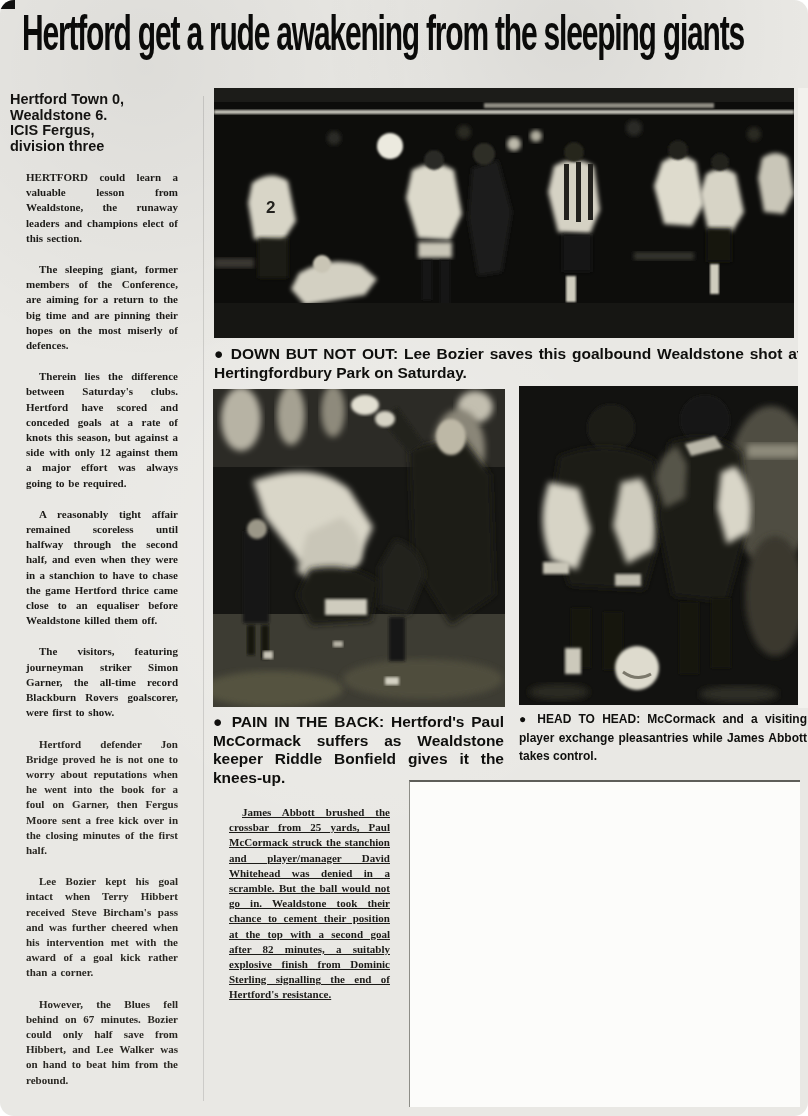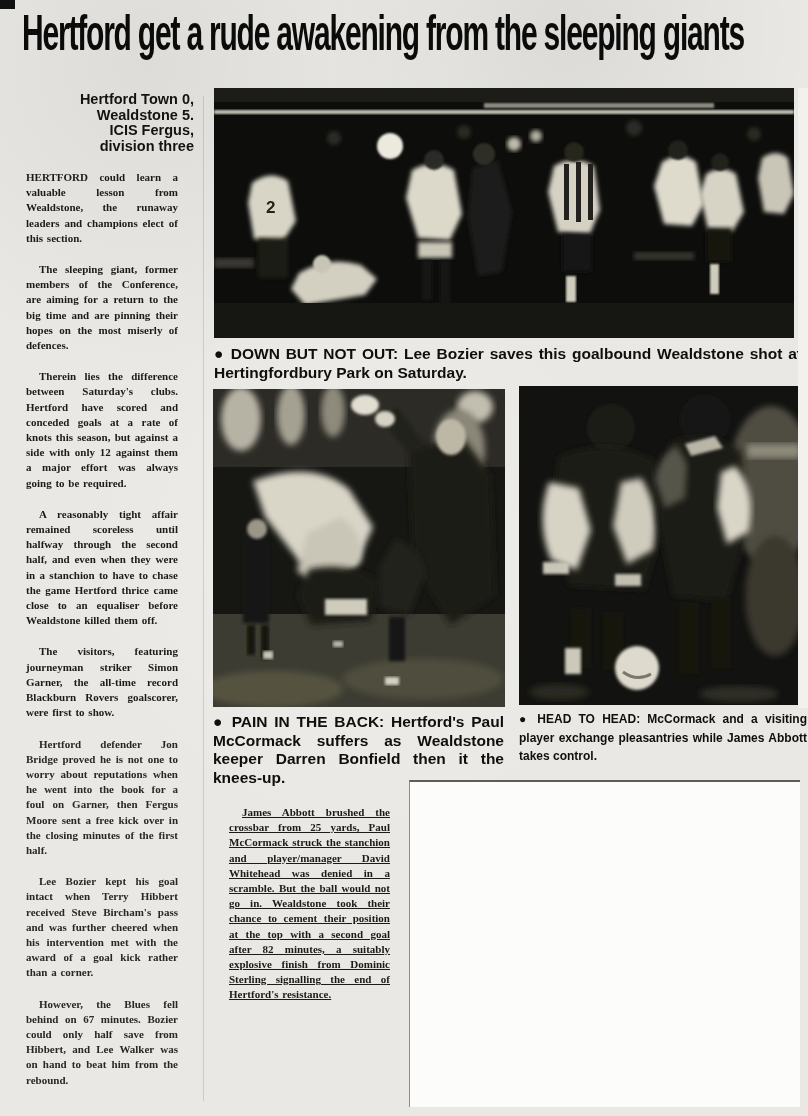--- a/index.html
+++ b/index.html
@@ -7,35 +7,36 @@
     position:relative;
     width:808px;height:1116px;
     background:#e9e8e4;
     background-image:
       radial-gradient(circle at 18% 6%, rgba(0,0,0,0.05), rgba(0,0,0,0) 24%),
       radial-gradient(circle at 70% 3%, rgba(0,0,0,0.06), rgba(0,0,0,0) 20%),
       radial-gradient(circle at 45% 50%, rgba(255,255,255,0.25), rgba(255,255,255,0) 40%);
     overflow:hidden;
     font-family:"Liberation Serif", serif;
     color:#1c1b18;
+    border-radius:14px;
   }
   .corner-mark{position:absolute;left:0;top:0;width:15px;height:9px;background:#111;}
   .headline{
     position:absolute;left:22px;top:4px;margin:0;
     font-family:"Liberation Sans", sans-serif;
     font-weight:bold;font-size:50px;line-height:58px;
     letter-spacing:-2px;color:#0b0b0a;
     white-space:nowrap;
     transform:scaleX(0.60);transform-origin:left top;
   }
   .col-rule{position:absolute;left:203px;top:96px;width:1px;height:1005px;background:rgba(0,0,0,0.12);}
   .left-col{position:absolute;left:10px;top:92px;width:184px;}
   .scoreline{
     font-family:"Liberation Sans", sans-serif;font-weight:bold;
-    font-size:14.5px;line-height:15.5px;text-align:right;color:#141311;
+    font-size:14.5px;line-height:15.5px;text-align:left;color:#141311;
     margin-bottom:6px;
   }
   .body-par{
     margin:16px;font-weight:bold;font-size:11px;line-height:15.2px;
     text-align:justify;text-align-last:left;hyphens:auto;-webkit-hyphens:auto;
     color:#1c1b18;word-spacing:1px;
   }
   .body-par.indent{text-indent:13px;}
   .left-col .body-par:nth-of-type(n+6){color:#2a2823;} 
   .photo{position:absolute;margin:0;background:#0d0d0b;overflow:hidden;}
@@ -73,21 +74,21 @@
 
   <div class="corner-mark"></div>
 
   <h1 class="headline">Hertford get a rude awakening from the sleeping giants</h1>
 
   <div class="col-rule"></div>
 
   <aside class="left-col">
     <div class="scoreline">
       <div>Hertford Town 0,</div>
-      <div>Wealdstone 5.</div>
+      <div>Wealdstone 6.</div>
       <div>ICIS Fergus,</div>
       <div>division three</div>
     </div>
     <p class="body-par">HERTFORD could learn a valuable lesson from Wealdstone, the runaway leaders and champions elect of this section.</p>
     <p class="body-par indent">The sleeping giant, former members of the Conference, are aiming for a return to the big time and are pinning their hopes on the most miserly of defences.</p>
     <p class="body-par indent">Therein lies the difference between Saturday's clubs. Hertford have scored and conceded goals at a rate of knots this season, but against a side with only 12 against them a major effort was always going to be required.</p>
     <p class="body-par indent">A reasonably tight affair remained scoreless until halfway through the second half, and even when they were in a stanchion to have to chase the game Hertford thrice came close to an equaliser before Wealdstone killed them off.</p>
     <p class="body-par indent">The visitors, featuring journeyman striker Simon Garner, the all-time record Blackburn Rovers goalscorer, were first to show.</p>
     <p class="body-par indent">Hertford defender Jon Bridge proved he is not one to worry about reputations when he went into the book for a foul on Garner, then Fergus Moore sent a free kick over in the closing minutes of the first half.</p>
     <p class="body-par indent">Lee Bozier kept his goal intact when Terry Hibbert received Steve Bircham's pass and was further cheered when his intervention met with the award of a goal kick rather than a corner.</p>
@@ -254,21 +255,21 @@
       <path d="M104 286 q14 10 28 2" stroke="#7b786b" stroke-width="3" fill="none"></path>
 
       <ellipse cx="40" cy="306" rx="30" ry="8" fill="#2b2a22" filter="url(#b3)"></ellipse>
       <ellipse cx="220" cy="308" rx="40" ry="8" fill="#2e2d25" filter="url(#b3)"></ellipse>
     </svg>
   </figure>
 
   <p class="caption cap-left">
     <span>●</span>
     <strong>PAIN IN THE BACK:</strong>
-    <span>Hertford's Paul McCormack suffers as Wealdstone keeper Darren Bonfield then it the knees-up.</span>
+    <span>Hertford's Paul McCormack suffers as Wealdstone keeper Riddle Bonfield gives it the knees-up.</span>
   </p>
 
   <p class="caption cap-right">
     <span>●</span>
     <strong>HEAD TO HEAD:</strong>
     <span>McCormack and a visiting player exchange pleasantries while James Abbott takes control.</span>
   </p>
 
   <div class="mid-col">
     <p class="body-par indent">James Abbott brushed the crossbar from 25 yards, Paul McCormack struck the stanchion and player/manager David Whitehead was denied in a scramble. But the ball would not go in. Wealdstone took their chance to cement their position at the top with a second goal after 82 minutes, a suitably explosive finish from Dominic Sterling signalling the end of Hertford's resistance.</p>

